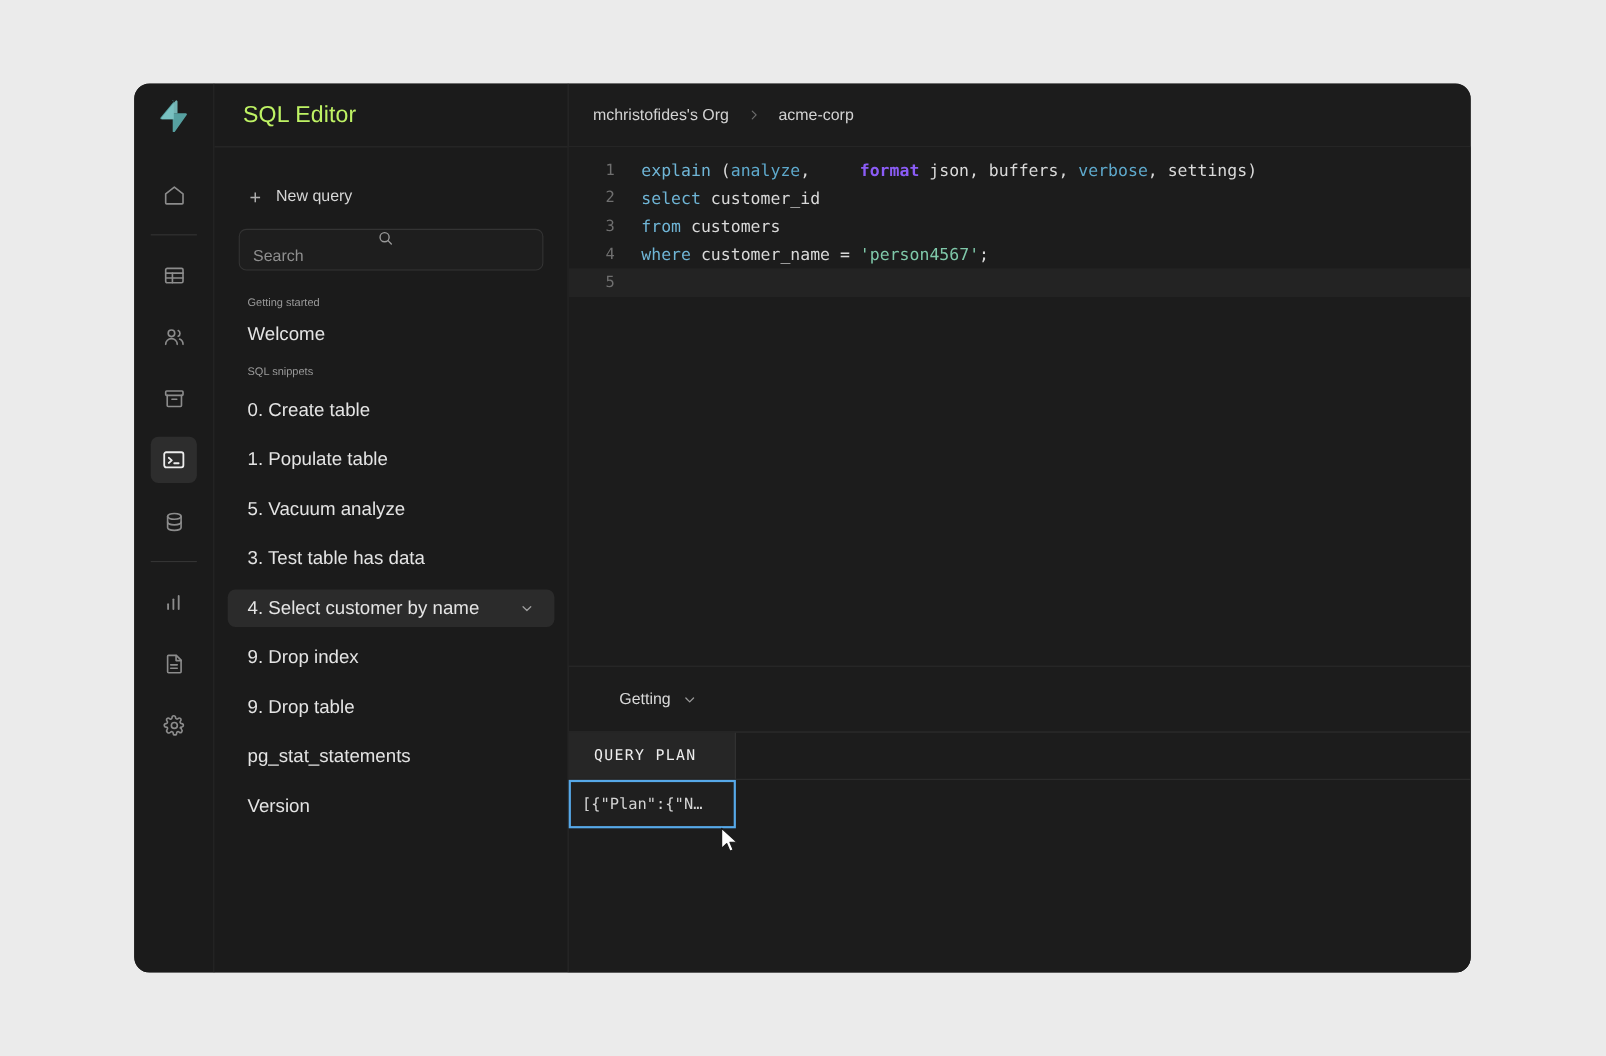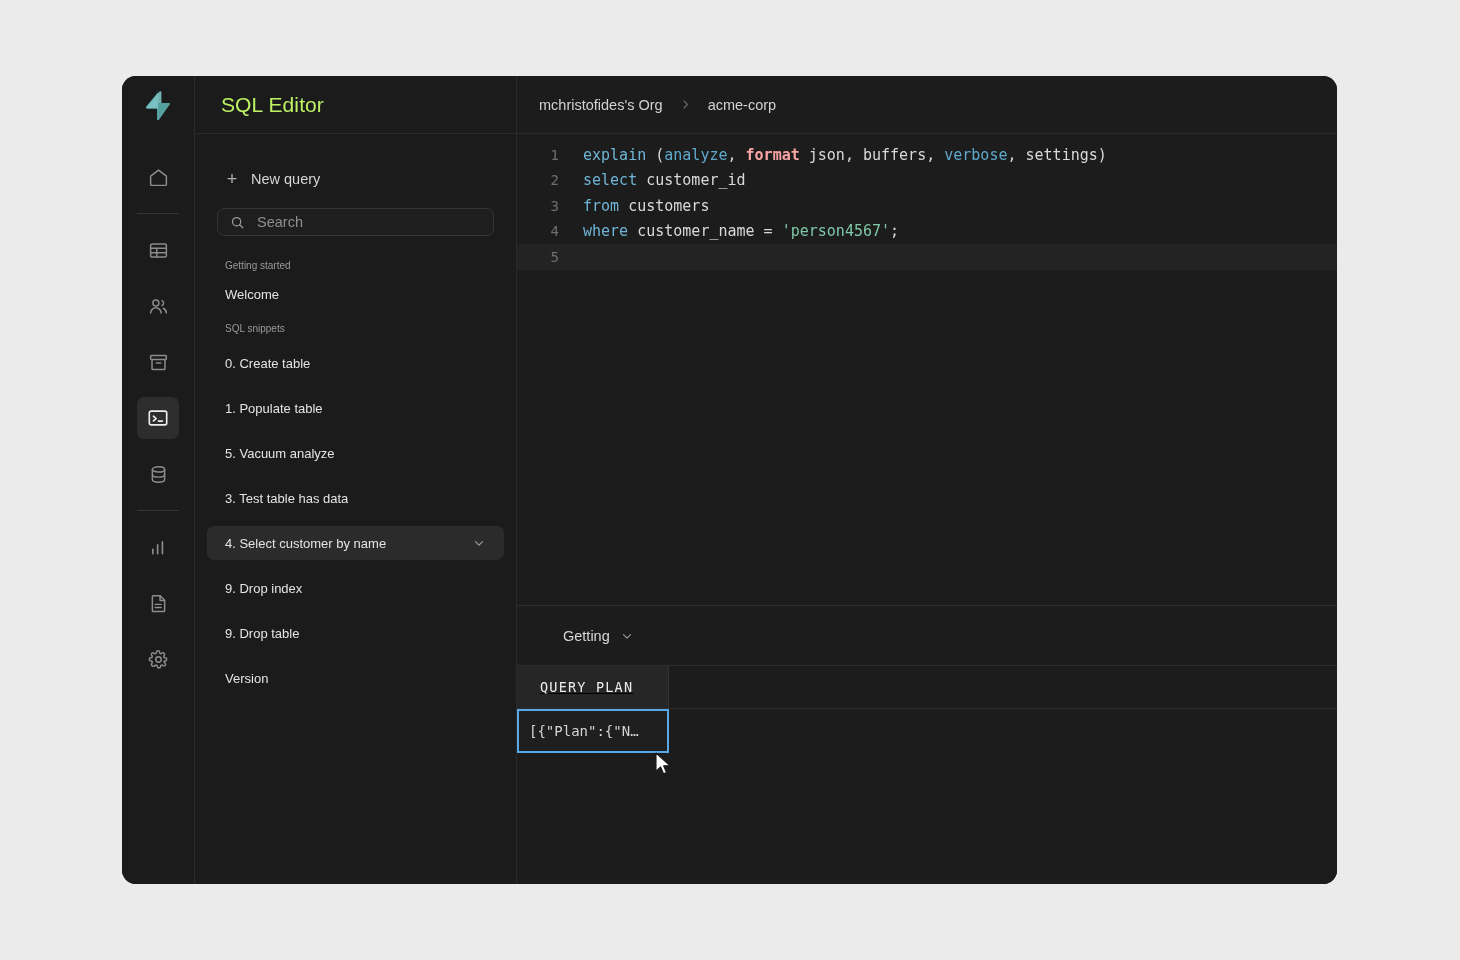--- a/index.html
+++ b/index.html
@@ -108,49 +108,50 @@
   }
   #new-query-row .plus {
     color: #b0b0b0;
     font-size: 18px;
     line-height: 1;
     width: 14px;
     text-align: center;
   }
   #search-wrap {
     margin: 14px 22px 0 22px;
-    height: 28px;
+    height: 38px;
     border: 1px solid #343434;
     border-radius: 7px;
     display: flex;
     align-items: center;
     padding: 0 12px;
     box-sizing: border-box;
     background: #1e1e1e;
+    flex-direction: column;
   }
   #search-wrap .mag { color:#9a9a9a; display:flex; margin-right:10px;}
   #search-input {
     background: transparent;
     border: 0;
     outline: none;
     color: #e0e0e0;
     font-size: 14.5px;
     font-family: "Liberation Sans", sans-serif;
     width: 100%;
   }
   #search-input::placeholder { color:#8f8f8f; }
 
   .section-label {
     color: #9a9a9a;
     font-size: 10px;
     padding: 0 30px;
   }
   .nav-item {
     color: #e4e4e4;
-    font-size: 13px;
+    font-size: 17px;
     height: 34px;
     display: flex;
     align-items: center;
     justify-content: space-between;
     margin: 0 12px;
     padding: 0 18px;
     border-radius: 7px;
     box-sizing: border-box;
     white-space: nowrap;
   }
@@ -205,21 +206,21 @@
     text-align: right;
     color: #6f6f6f;
     padding-right: 14px;
     box-sizing: border-box;
     font-size: 14px;
     font-family: "DejaVu Sans Mono", monospace;
   }
   .code-text { color:#d4d4d4; white-space: pre; padding-left: 10px;}
   .tok-kw   { color:#6fb5d6; }
   .tok-fn   { color:#5ea9cc; }
-  .tok-mag  { color:#fca5a5; font-weight:bold; }
+  .tok-mag  { color:#8b5cf6; font-weight:bold;margin-left:36px; }
   .tok-str  { color:#7fc8a9; }
   .tok-plain{ color:#d9d9d9; }
   .tok-punc { color:#d9d9d9; }
 
   
   #results-pane {
     flex: 0 0 278px;
     border-top: 1px solid #2e2e2e;
     display: flex;
     flex-direction: column;
@@ -236,21 +237,20 @@
     border-bottom: 1px solid #2e2e2e;
   }
   #results-label { color:#d8d8d8; font-size:14.5px; }
   #results-chevron { color:#9a9a9a; display:flex; }
 
   #grid { flex: 1 1 auto; position: relative; }
   #grid-head {
     display:flex;
     height: 42px;
     border-bottom: 1px solid #2e2e2e;
-    text-decoration: underline;
   }
   #grid-head .gcell {
     width: 152px;
     box-sizing: border-box;
     background: #262626;
     color: #ededed;
     font-family: "DejaVu Sans Mono", monospace;
     font-size: 13.5px;
     letter-spacing: 1.2px;
     display:flex;
@@ -433,20 +433,23 @@
               </svg>
             </span>
           </div>
           <div class="nav-item">
             <span>9. Drop index</span>
           </div>
           <div class="nav-item">
             <span>9. Drop table</span>
           </div>
           <div class="nav-item">
+            <span>pg_stat_statements</span>
+          </div>
+          <div class="nav-item">
             <span>Version</span>
           </div>
 
         </div>
       </div>
     </div>
   </div>
 
   <div id="main">
 

